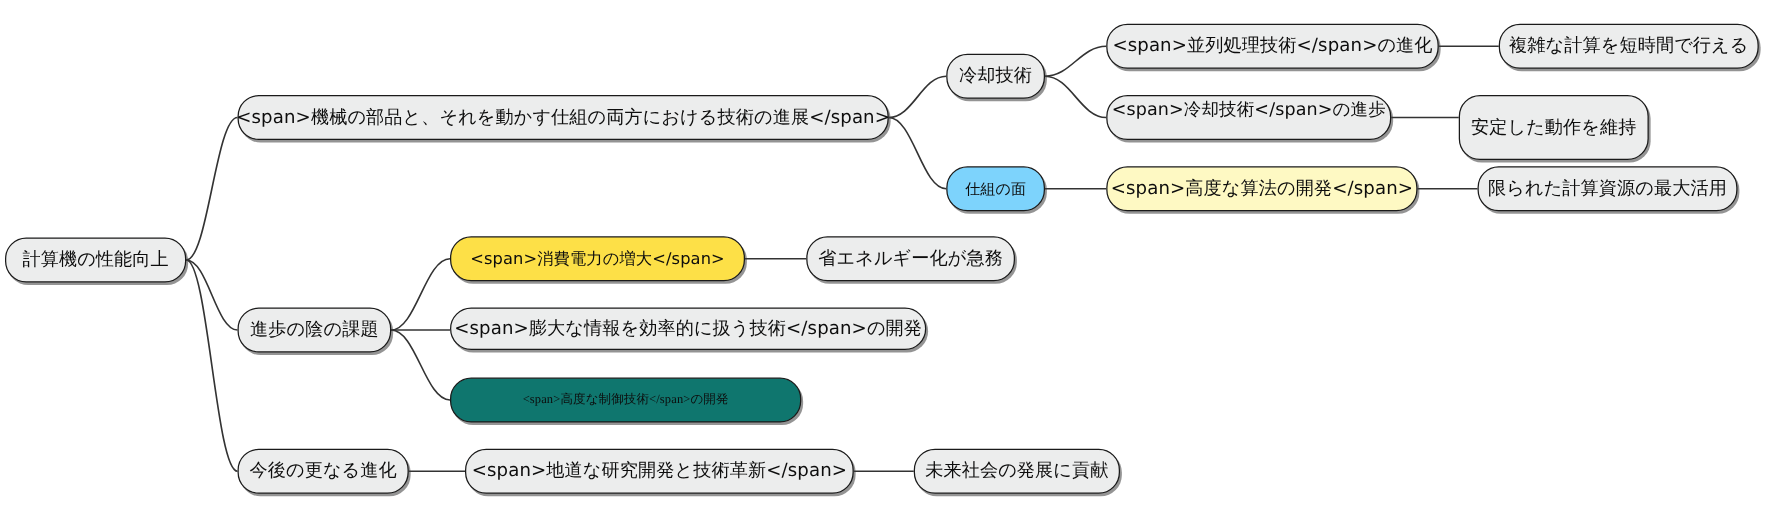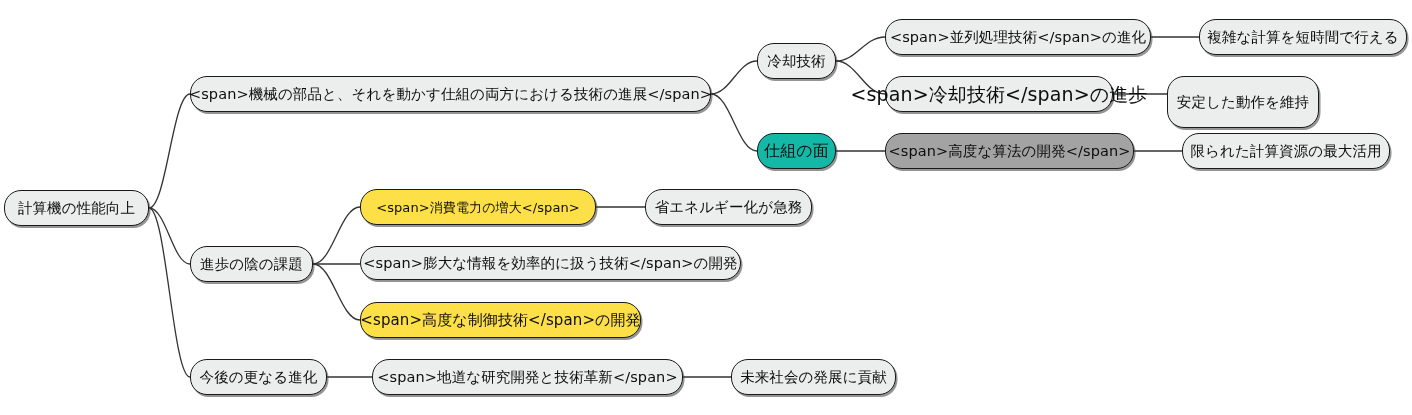--- a/index.html
+++ b/index.html
@@ -79,48 +79,48 @@
       </div>
       <div class="mm-node" style="left: 757px; top: 43px; width: 79px; height: 36px; font-size: 14.5px; background: rgb(236, 237, 237); border-color: rgb(26, 26, 26);">
         <span class="mm-label">冷却技術</span>
       </div>
       <div class="mm-node" style="left: 885px; top: 19px; width: 266px; height: 36px; font-size: 14.5px; background: rgb(236, 237, 237); border-color: rgb(26, 26, 26);">
         <span class="mm-label">&lt;span&gt;並列処理技術&lt;/span&gt;の進化</span>
       </div>
       <div class="mm-node" style="left: 1199px; top: 19px; width: 208px; height: 36px; font-size: 14.5px; background: rgb(236, 237, 237); border-color: rgb(26, 26, 26);">
         <span class="mm-label">複雑な計算を短時間で行える</span>
       </div>
-      <div class="mm-node" style="left: 885px; top: 76px; width: 228px; height: 36px; font-size: 19px; background: rgb(236, 237, 237); border-color: rgb(26, 26, 26);">
+      <div class="mm-node" style="left: 885px; top: 76px; width: 228px; height: 36px; font-size: 14px; background: rgb(236, 237, 237); border-color: rgb(26, 26, 26); align-items: flex-end;">
         <span class="mm-label">&lt;span&gt;冷却技術&lt;/span&gt;の進歩</span>
       </div>
       <div class="mm-node" style="left: 1167px; top: 76px; width: 152px; height: 52px; font-size: 14.5px; background: rgb(236, 237, 237); border-color: rgb(26, 26, 26);">
         <span class="mm-label">安定した動作を維持</span>
       </div>
-      <div class="mm-node" style="left: 757px; top: 133px; width: 79px; height: 36px; font-size: 16px; background: #14b8a6; border-color: rgb(26, 26, 26);">
+      <div class="mm-node" style="left: 757px; top: 133px; width: 79px; height: 36px; font-size: 12px; background: #7dd3fc; border-color: rgb(26, 26, 26);">
         <span class="mm-label">仕組の面</span>
       </div>
-      <div class="mm-node" style="left: 885px; top: 133px; width: 249px; height: 36px; font-size: 14.5px; background: #a3a3a3; border-color: rgb(26, 26, 26);">
+      <div class="mm-node" style="left: 885px; top: 133px; width: 249px; height: 36px; font-size: 14.5px; background: #fef9c3; border-color: rgb(26, 26, 26);">
         <span class="mm-label">&lt;span&gt;高度な算法の開発&lt;/span&gt;</span>
       </div>
       <div class="mm-node" style="left: 1182px; top: 133px; width: 208px; height: 36px; font-size: 14.5px; background: rgb(236, 237, 237); border-color: rgb(26, 26, 26);">
         <span class="mm-label">限られた計算資源の最大活用</span>
       </div>
       <div class="mm-node" style="left: 190px; top: 246px; width: 123px; height: 36px; font-size: 14.5px; background: rgb(236, 237, 237); border-color: rgb(26, 26, 26);">
         <span class="mm-label">進歩の陰の課題</span>
       </div>
       <div class="mm-node" style="left: 360px; top: 189px; width: 236px; height: 36px; font-size: 13px; background: #fde047; border-color: rgb(26, 26, 26);">
         <span class="mm-label">&lt;span&gt;消費電力の増大&lt;/span&gt;</span>
       </div>
       <div class="mm-node" style="left: 645px; top: 189px; width: 167px; height: 36px; font-size: 14.5px; background: rgb(236, 237, 237); border-color: rgb(26, 26, 26);">
         <span class="mm-label">省エネルギー化が急務</span>
       </div>
       <div class="mm-node" style="left: 360px; top: 246px; width: 381px; height: 20px; font-size: 14.5px; background: rgb(236, 237, 237); border-color: rgb(26, 26, 26);">
         <span class="mm-label">&lt;span&gt;膨大な情報を効率的に扱う技術&lt;/span&gt;の開発</span>
       </div>
-      <div class="mm-node" style="left: 360px; top: 302px; width: 281px; height: 36px; font-size: 15px; background: #fde047; border-color: rgb(26, 26, 26);">
+      <div class="mm-node" style="left: 360px; top: 302px; width: 281px; height: 36px; font-size: 10px; background: #0f766e; border-color: rgb(26, 26, 26); font-family: Liberation Serif, serif;">
         <span class="mm-label">&lt;span&gt;高度な制御技術&lt;/span&gt;の開発</span>
       </div>
       <div class="mm-node" style="left: 190px; top: 359px; width: 137px; height: 36px; font-size: 14.5px; background: rgb(236, 237, 237); border-color: rgb(26, 26, 26);">
         <span class="mm-label">今後の更なる進化</span>
       </div>
       <div class="mm-node" style="left: 372px; top: 359px; width: 311px; height: 36px; font-size: 14.5px; background: rgb(236, 237, 237); border-color: rgb(26, 26, 26);">
         <span class="mm-label">&lt;span&gt;地道な研究開発と技術革新&lt;/span&gt;</span>
       </div>
       <div class="mm-node" style="left: 731px; top: 359px; width: 165px; height: 36px; font-size: 14.5px; background: rgb(236, 237, 237); border-color: rgb(26, 26, 26);">
         <span class="mm-label">未来社会の発展に貢献</span>

